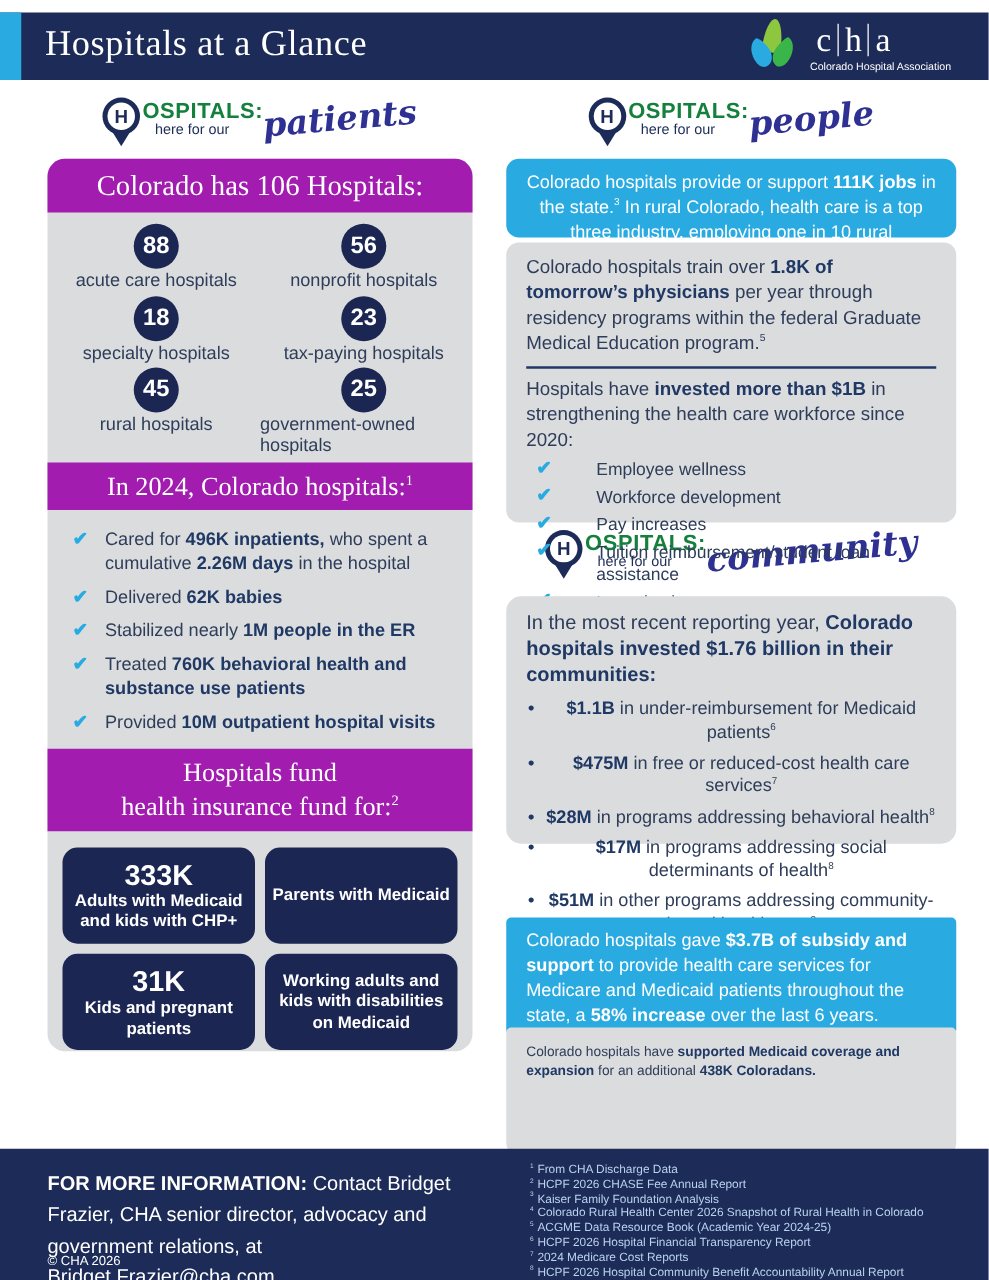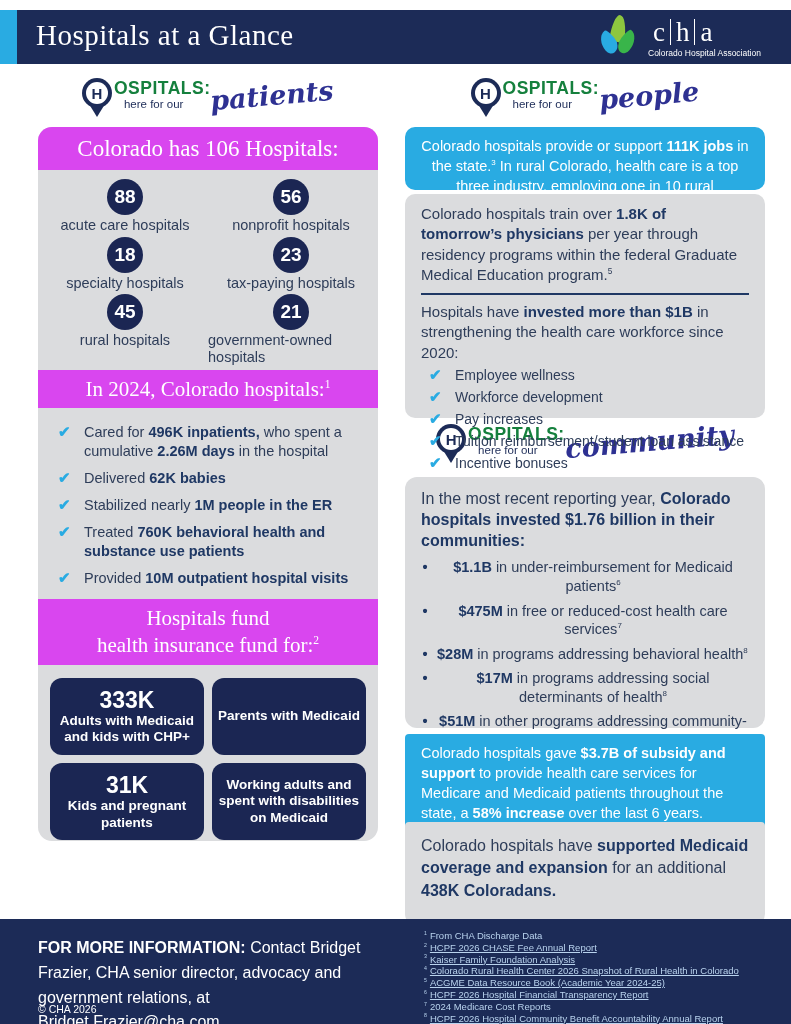--- a/index.html
+++ b/index.html
@@ -41,27 +41,27 @@
   .badge-words { padding-top:2px; }
   .badge-brand { color:#15803d; font-weight:700; font-size:17.5px; letter-spacing:0.5px; line-height:17px; }
   .badge-tag { color:#1c2b57; font-size:11.5px; margin-left:10px; margin-top:1px; }
   .badge-script { font-family:"DejaVu Serif", serif; font-style:italic; font-weight:700;
                   color:#2e3192; font-size:27px; line-height:20px; transform:rotate(-5deg);
                   margin-left:-2px; margin-top:8px; }
 
   
   .b { font-weight:700; }
   .darkb .b { color:#1f3864; }
-  .u { text-decoration:underline; }
+  .u { }
   sup { font-size:0.55em; vertical-align:super; line-height:0; }
 
   
   .left-box { position:absolute; left:38px; top:127px; width:340px; height:714px;
               background:#dbdcde; border-radius:14px; }
-  .band { background:#d946ef; color:#fff; font-family:"Liberation Serif", serif;
+  .band { background:#a21caf; color:#fff; font-family:"Liberation Serif", serif;
           text-align:center; width:100%; }
   .band1 { height:43px; border-radius:14px 14px 0 0; font-size:23px; line-height:43px; }
   .band2 { height:38px; font-size:21px; line-height:38px; }
   .band3 { height:66px; font-size:21px; line-height:27px; padding-top:6px; }
 
   .stats { display:grid; grid-template-columns:1fr 1fr; padding:9px 4px 4px; row-gap:3px; }
   .stat { display:flex; flex-direction:column; align-items:center; }
   .stat-circle { width:36px; height:36px; border-radius:50%; background:#1b2653; color:#fff;
                  font-weight:700; font-size:19px; display:flex; align-items:center; justify-content:center; }
   .stat-label { font-size:14.5px; color:#2e3d59; text-align:left; line-height:1.15; margin-top:2px; }
@@ -78,31 +78,31 @@
   .card-label { font-size:13.5px; font-weight:700; line-height:1.22; }
 
   
   .rbox { position:absolute; left:405px; width:360px; }
   .cyanbox { background:#29abe2; color:#fff; border-radius:10px; }
   .graybox { background:#dbdcde; border-radius:10px; }
   .jobs { top:127px; height:63px; font-size:14.5px; text-align:center; padding:9px 14px; line-height:1.38; }
   .people-box { top:194px; height:224px; padding:10px 16px; font-size:15px; line-height:1.35; }
   .divider { border-top:2px solid #1f3864; margin:8px 0 7px; }
   .invest-list { margin-top:3px; display:flex; flex-direction:column; gap:3.5px; padding-left:8px; }
-  .invest-list .check-row { font-size:14px; gap:10px; }
-
-  .community-box { top:477px; height:251px; padding:12px 16px 10px; font-size:14.5px; border-radius:12px; }
+  .invest-list .check-row { font-size:14px; gap:32px; }
+
+  .community-box { top:477px; height:198px; padding:12px 16px 10px; font-size:14.5px; border-radius:12px; }
   .community-intro { font-size:16px; line-height:1.3; margin-bottom:7px; }
   .bullets { display:flex; flex-direction:column; gap:5.5px;text-align:center; }
   .bullet-row { display:flex; gap:8px; line-height:1.3; }
   .bullet-dot { flex:0 0 8px; color:#1f3864; font-weight:700; }
   .bullet-dot::before { content:"\2022"; }
 
   .subsidy { top:734px; height:94px; padding:9px 16px; font-size:14.5px; line-height:1.38; border-radius:4px; }
-  .medicaid { top:822px; height:104px; padding:13px 16px; font-size:16px; line-height:1.4;
+  .medicaid { top:822px; height:104px; padding:13px 16px; font-size:11px; line-height:1.4;
               border-radius:4px 4px 12px 12px; }
 
   
   .footer { position:absolute; top:919px; left:0; width:791px; height:105px; background:#1c2b57; color:#fff; }
   .info { position:absolute; left:38px; top:17px; width:340px; font-size:16px; line-height:1.55; }
   .copyright { position:absolute; left:38px; top:84px; font-size:10.5px; }
   .footnotes { position:absolute; left:424px; top:11px; width:355px; color:#b9d3ee; }
   .fn { font-size:9.5px; line-height:11.8px; }
   .fn sup { margin-right:3px; }
 </style>
@@ -204,21 +204,21 @@
 
   <div class="stat">
     <div class="stat-circle">
           <span>45</span>
         </div>
     <div class="stat-label">rural hospitals</div>
   </div>
 
   <div class="stat">
     <div class="stat-circle">
-          <span>21</span>
+          <span>25</span>
         </div>
     <div class="stat-label">government-owned hospitals</div>
   </div>
 </div>
 
   <div class="band band2"><span>In 2024, Colorado hospitals:</span><sup>1</sup></div>
 
   <div class="checklist">
   <div class="check-row">
     <span class="check-icon"></span>
@@ -260,21 +260,21 @@
   <div class="card">
     <div class="card-label">Parents with Medicaid</div>
   </div>
 
   <div class="card">
     <div class="card-value">31K</div>
     <div class="card-label">Kids and pregnant patients</div>
   </div>
 
   <div class="card">
-    <div class="card-label">Working adults and spent with disabilities on Medicaid</div>
+    <div class="card-label">Working adults and kids with disabilities on Medicaid</div>
   </div>
 </div>
 </div>
 
 <div class="rbox cyanbox jobs"><span>Colorado hospitals provide or support </span><span class="b">111K jobs</span><span> in the state.</span><sup>3</sup><span> In rural Colorado, health care is a top three industry, employing one in 10 rural Coloradans.</span><sup>4</sup></div>
 
 <div class="rbox graybox people-box darkb">
   <div><span>Colorado hospitals train over </span><span class="b">1.8K of tomorrow’s physicians</span><span> per year through residency programs within the federal Graduate Medical Education program.</span><sup>5</sup></div>
   <div class="divider"></div>
   <div><span>Hospitals have </span><span class="b">invested more than $1B</span><span> in strengthening the health care workforce since 2020:</span></div>

